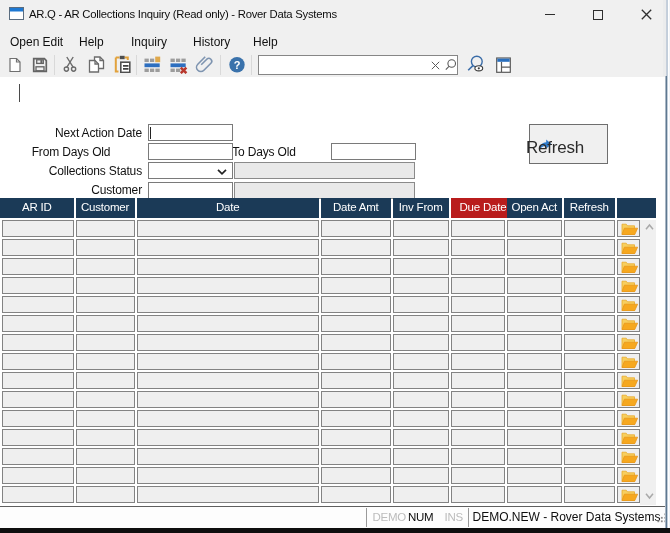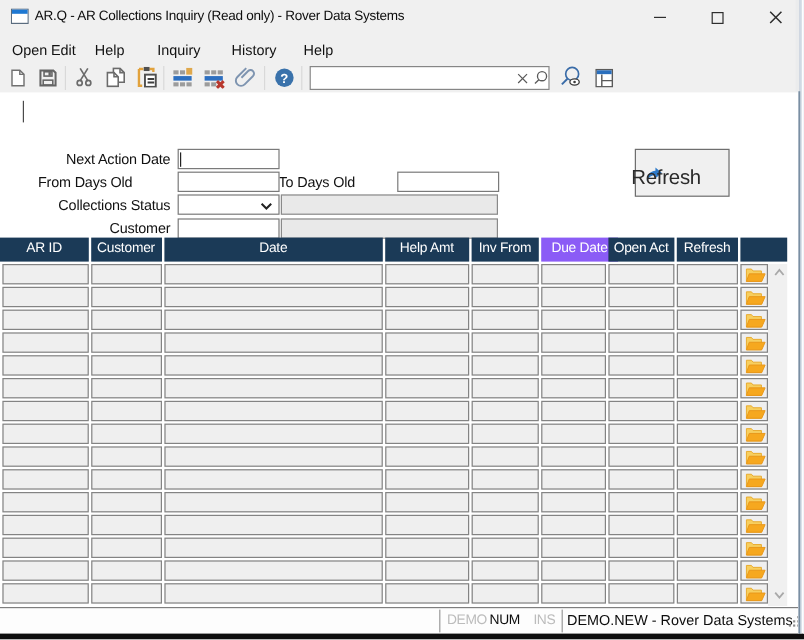--- a/index.html
+++ b/index.html
@@ -143,23 +143,23 @@
 
 <div class="abs" style="left:529px;top:123.5px;width:79px;height:40px;background:#f0f0f0;border:1px solid #6e6e6e"></div>
 <svg class="abs" style="left:537.5px;top:138.5px" width="14" height="12" viewBox="0 0 14 12">
  <path d="M8.2 0.6 L13.6 5.2 L8.2 9.6 L8.2 7 C5 7 2.8 8.4 1 11.6 C1.1 6.6 3.8 3.6 8.2 3.2 Z" fill="#2e7ac9"></path>
 </svg>
 <div class="abs" style="left:526px;top:137.5px;font-size:17px;letter-spacing:-0.2px;color:#2b2b2b">Refresh</div>
 
 <div style="position:absolute;left:0px;top:198px;width:73.5px;height:20px;background:#1b3a57;color:#fff;font-size:11.5px;letter-spacing:-0.2px;line-height:19.5px;text-align:center">AR ID</div>
 <div style="position:absolute;left:75.5px;top:198px;width:59.0px;height:20px;background:#1b3a57;color:#fff;font-size:11.5px;letter-spacing:-0.2px;line-height:19.5px;text-align:center">Customer</div>
 <div style="position:absolute;left:137px;top:198px;width:181.5px;height:20px;background:#1b3a57;color:#fff;font-size:11.5px;letter-spacing:-0.2px;line-height:19.5px;text-align:center">Date</div>
-<div style="position:absolute;left:321px;top:198px;width:69.5px;height:20px;background:#1b3a57;color:#fff;font-size:11.5px;letter-spacing:-0.2px;line-height:19.5px;text-align:center">Help Amt</div>
+<div style="position:absolute;left:321px;top:198px;width:69.5px;height:20px;background:#1b3a57;color:#fff;font-size:11.5px;letter-spacing:-0.2px;line-height:19.5px;text-align:center">Date Amt</div>
 <div style="position:absolute;left:393px;top:198px;width:55.5px;height:20px;background:#1b3a57;color:#fff;font-size:11.5px;letter-spacing:-0.2px;line-height:19.5px;text-align:center">Inv From</div>
-<div style="position:absolute;left:451px;top:198px;width:64px;height:20px;background:#8b5cf6;color:#fff;font-size:11.5px;letter-spacing:-0.2px;line-height:19.5px;text-align:center">Due Date</div>
+<div style="position:absolute;left:451px;top:198px;width:64px;height:20px;background:#b91c1c;color:#fff;font-size:11.5px;letter-spacing:-0.2px;line-height:19.5px;text-align:center">Due Date</div>
 <div style="position:absolute;left:507px;top:198px;width:54.5px;height:20px;background:#1b3a57;color:#fff;font-size:11.5px;letter-spacing:-0.2px;line-height:19.5px;text-align:center">Open Act</div>
 <div style="position:absolute;left:564px;top:198px;width:50.5px;height:20px;background:#1b3a57;color:#fff;font-size:11.5px;letter-spacing:-0.2px;line-height:19.5px;text-align:center">Refresh</div>
 <div style="position:absolute;left:617px;top:198px;width:39.0px;height:20px;background:#1b3a57;color:#fff;font-size:11.5px;letter-spacing:-0.2px;line-height:19.5px;text-align:center"></div>
 
 <div style="position:absolute;left:2px;top:219.6px;width:71.5px;height:17.2px;background:#efefef;border:1px solid #838383;box-sizing:border-box"></div>
 <div style="position:absolute;left:75.5px;top:219.6px;width:59.0px;height:17.2px;background:#efefef;border:1px solid #838383;box-sizing:border-box"></div>
 <div style="position:absolute;left:137px;top:219.6px;width:181.5px;height:17.2px;background:#efefef;border:1px solid #838383;box-sizing:border-box"></div>
 <div style="position:absolute;left:321px;top:219.6px;width:69.5px;height:17.2px;background:#efefef;border:1px solid #838383;box-sizing:border-box"></div>
 <div style="position:absolute;left:393px;top:219.6px;width:55.5px;height:17.2px;background:#efefef;border:1px solid #838383;box-sizing:border-box"></div>
 <div style="position:absolute;left:451px;top:219.6px;width:53.5px;height:17.2px;background:#efefef;border:1px solid #838383;box-sizing:border-box"></div>

